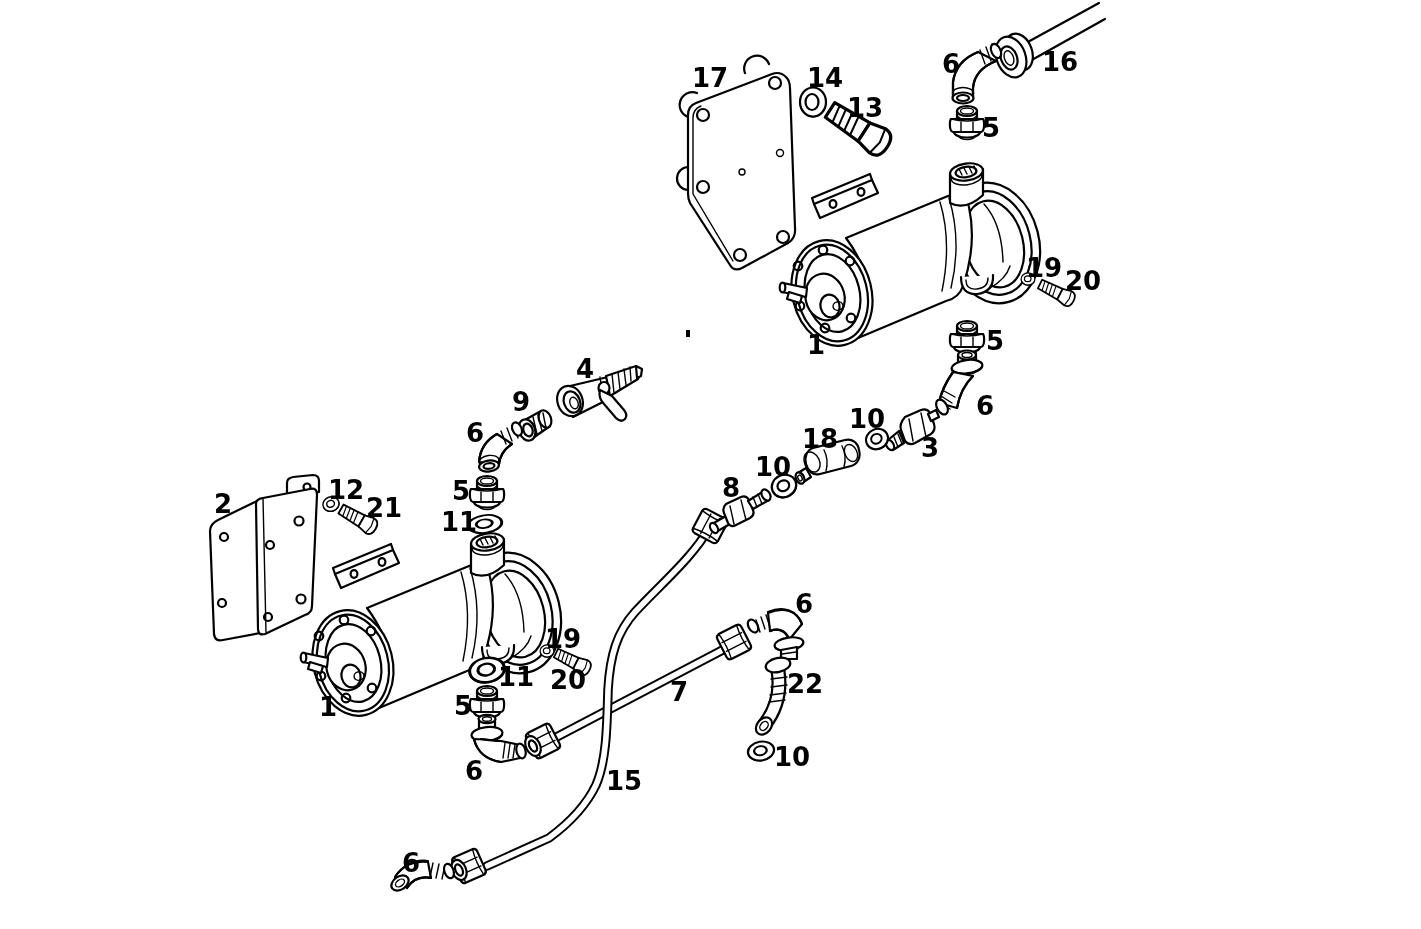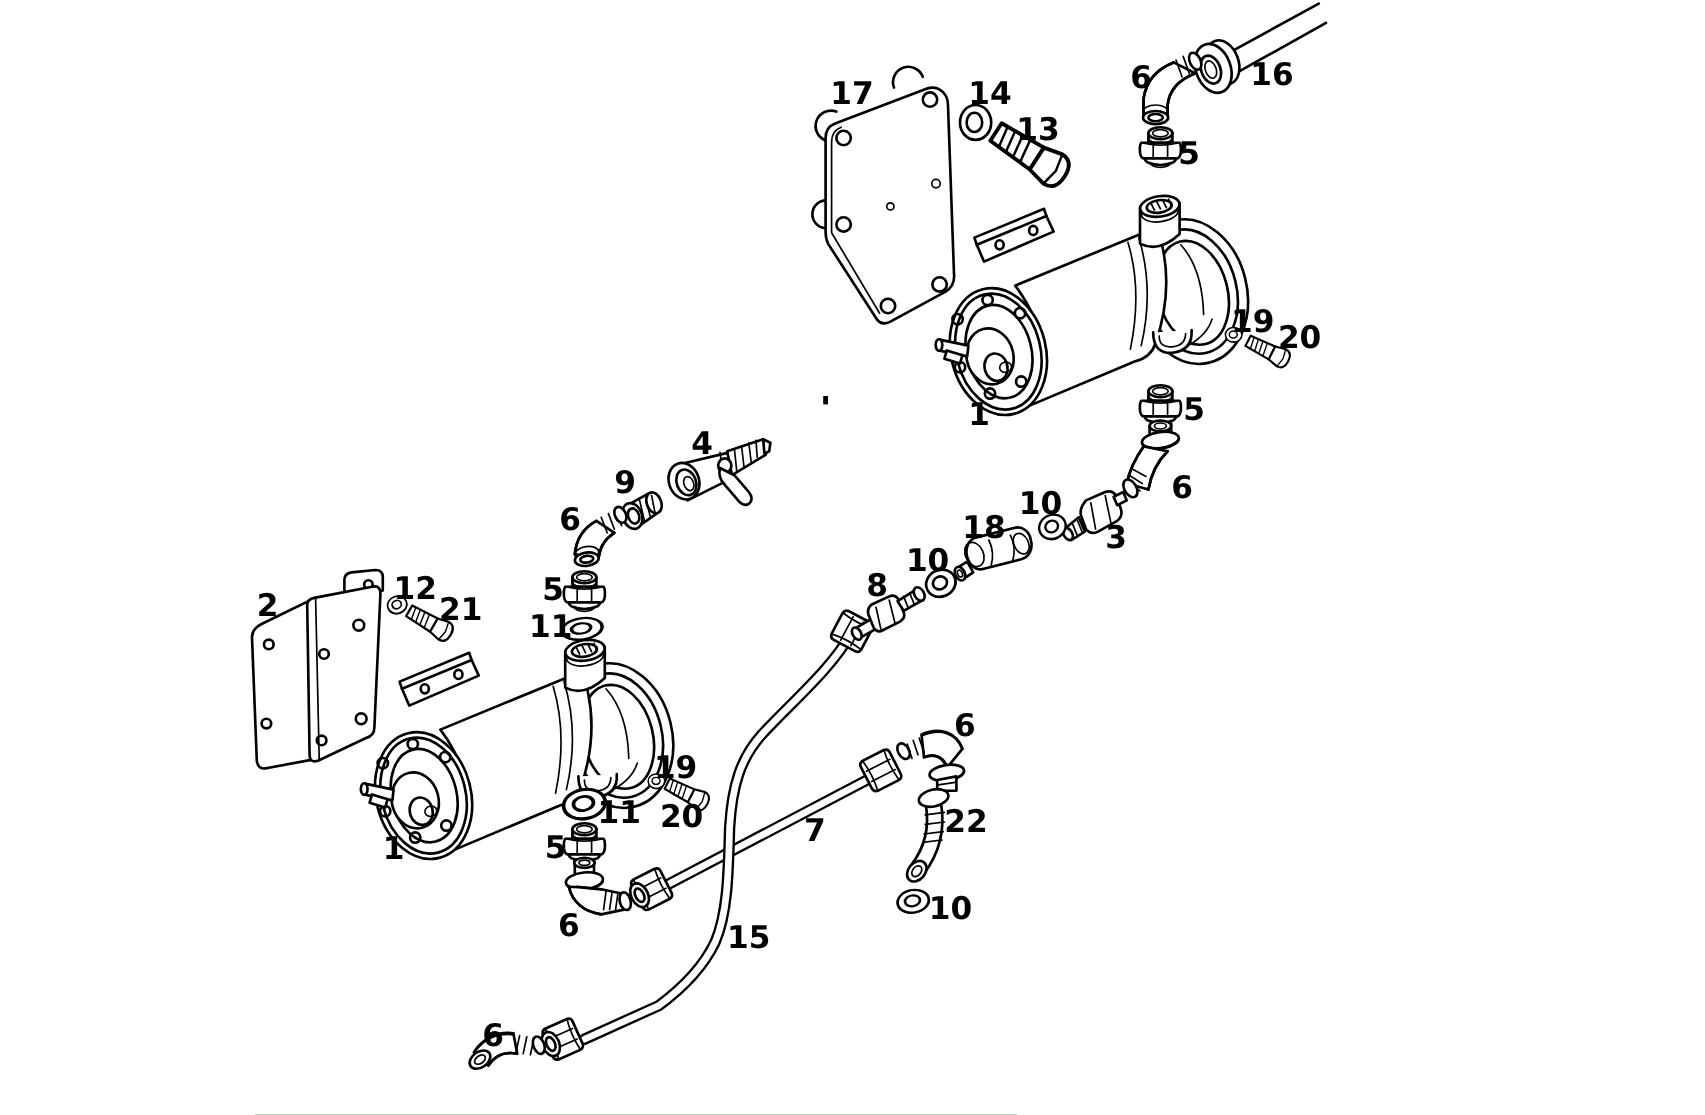--- a/index.html
+++ b/index.html
@@ -1,16 +1,16 @@
 <!DOCTYPE html>
 <html><head>
 <meta charset="utf-8">
 <style>
   html,body { margin:0; padding:0; background:#ffffff; }
-  #page { position:relative; width:1421px; height:929px; background:#15803d; overflow:hidden; }
+  #page { position:relative; width:1421px; height:929px; background:#737373; overflow:hidden; }
   svg { display:block; font-family:"DejaVu Sans", sans-serif; }
   
   path, ellipse, circle, line, rect.mark { stroke:#000000; stroke-width:2.2; fill:none;
     stroke-linecap:round; stroke-linejoin:round; }
   .f  { fill:#ffffff; }           
   .thin { stroke-width:1.4; }
   .pipe-out { stroke-width:9.5; }
   .pipe-in  { stroke:#ffffff; stroke-width:5.6; }
   .hose-out { stroke-width:15; }
   .hose-in  { stroke:#ffffff; stroke-width:10.5; }

